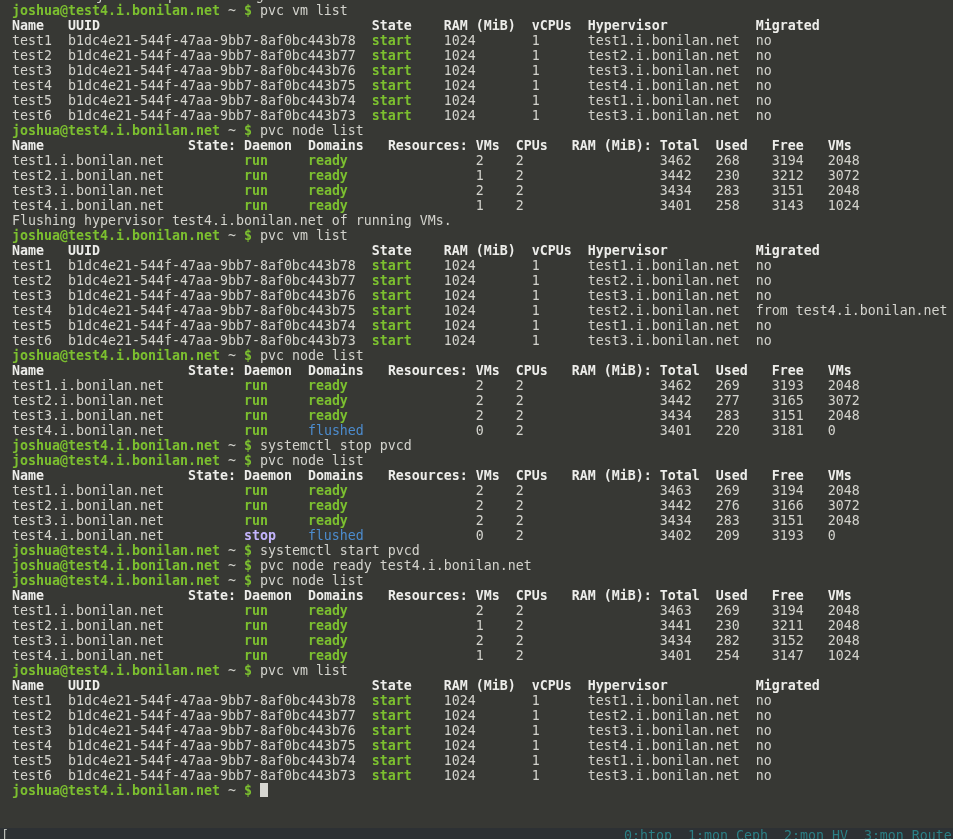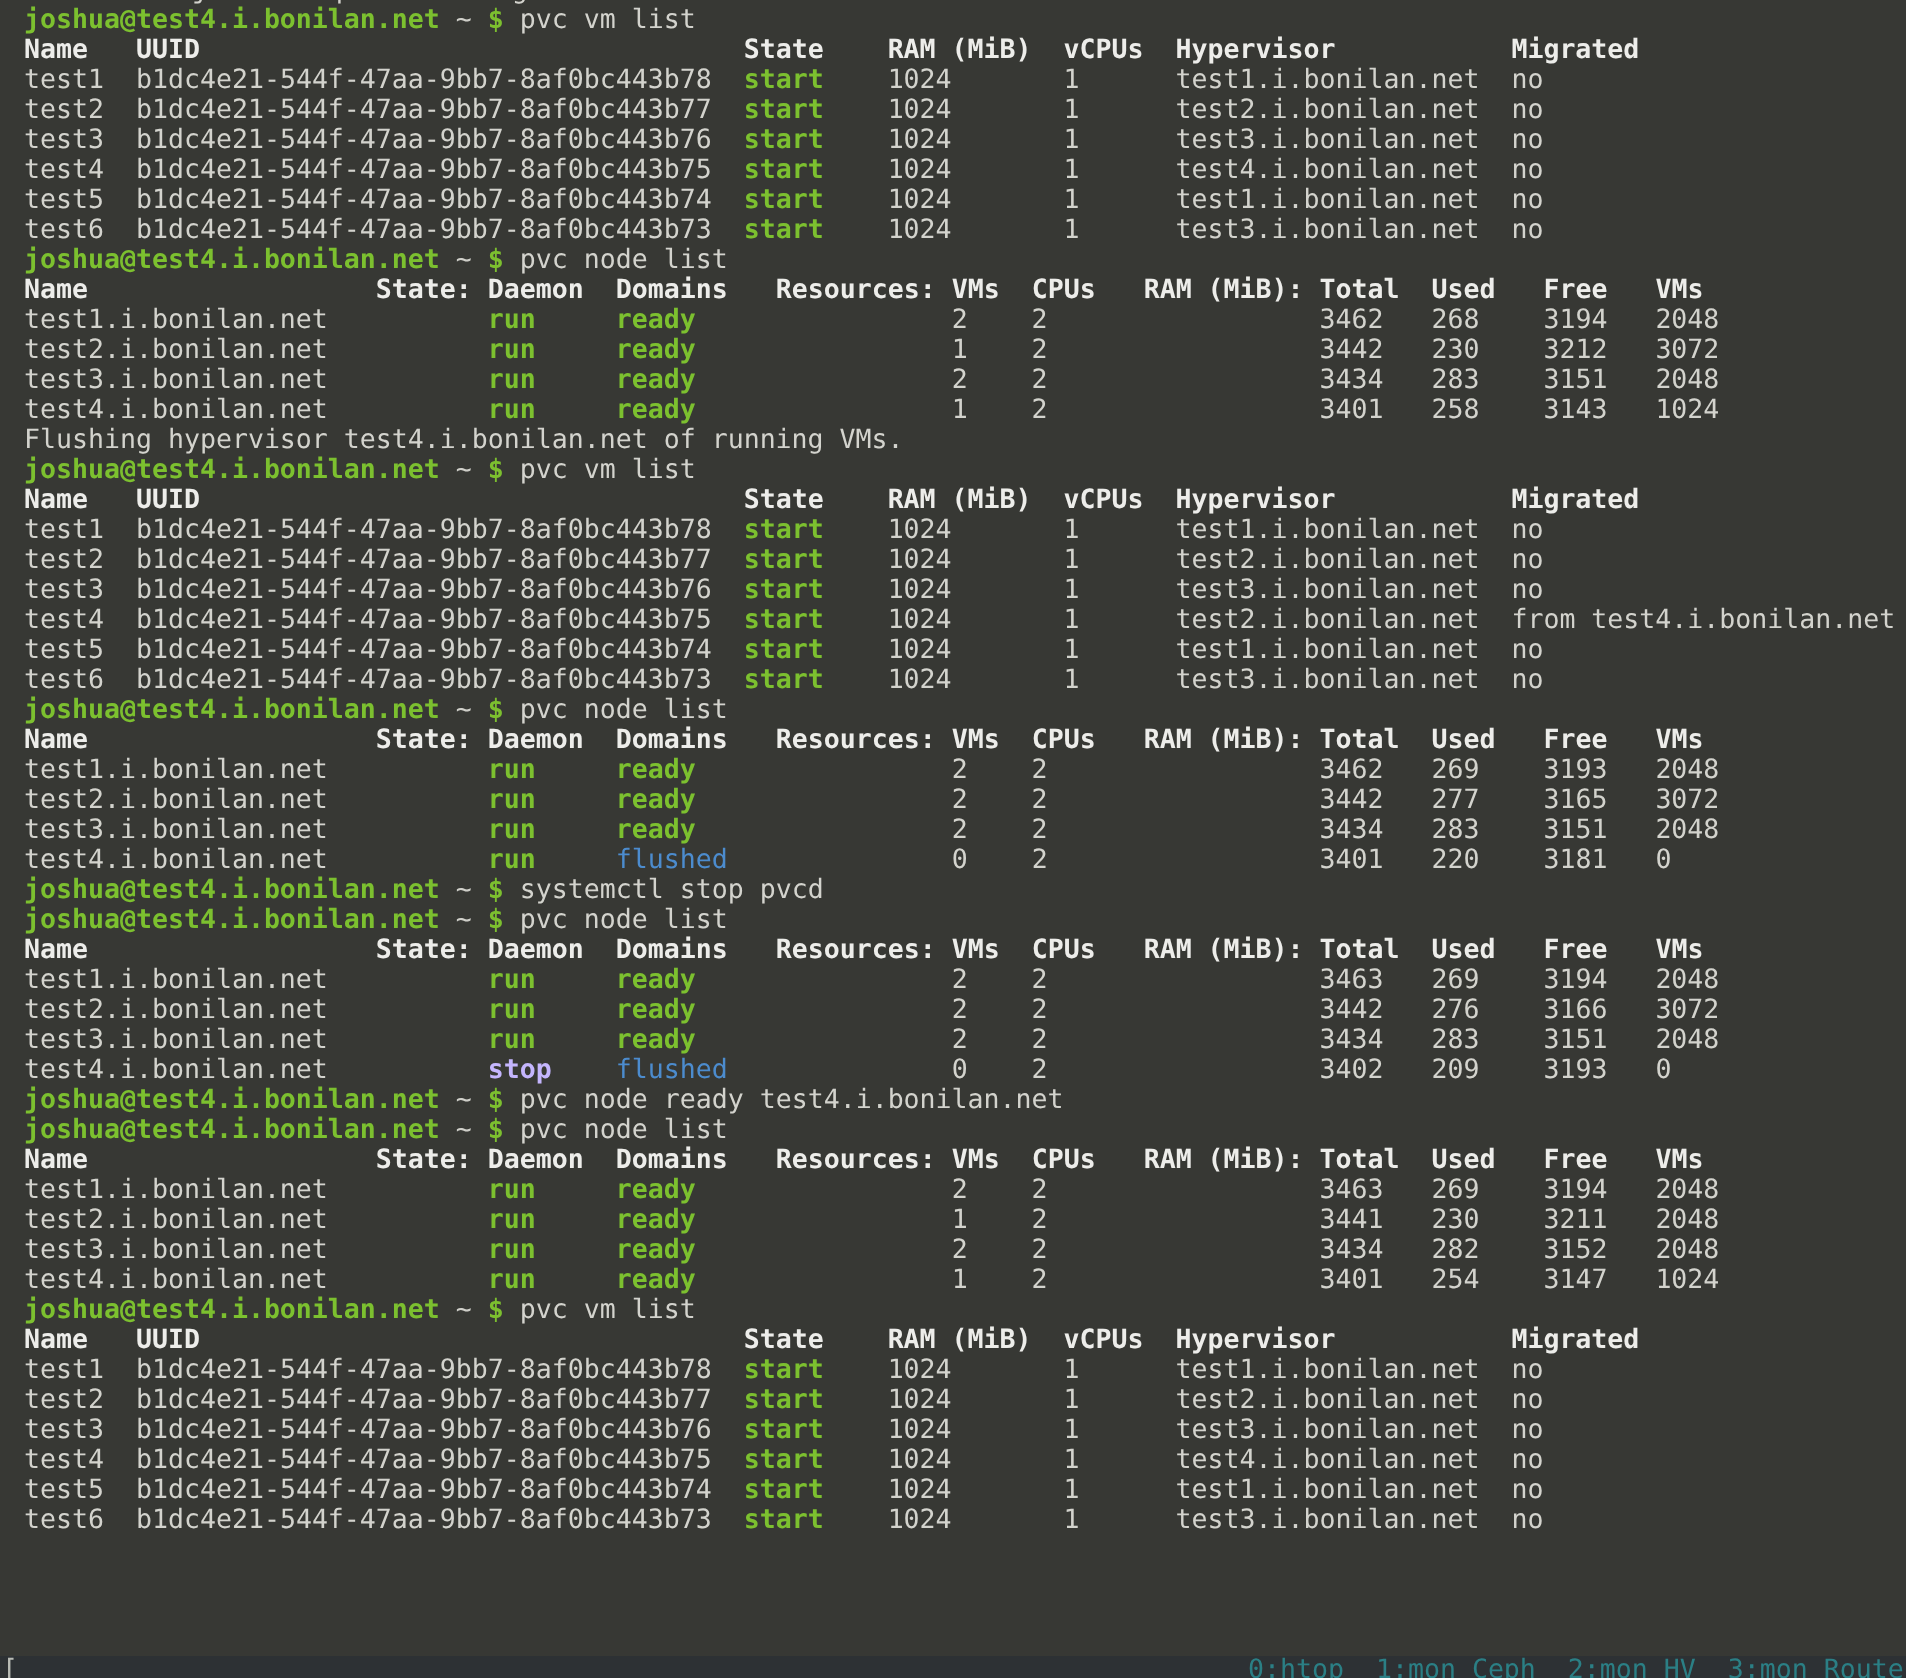--- a/index.html
+++ b/index.html
@@ -77,33 +77,35 @@
       <div class="line"><span class="seg fg">test2.i.bonilan.net</span><span class="seg fg">          </span><span class="seg green">run</span><span class="seg fg">     </span><span class="seg green">ready</span><span class="seg fg">                </span><span class="seg fg">2</span><span class="seg fg">    </span><span class="seg fg">2</span><span class="seg fg">                 </span><span class="seg fg">3442</span><span class="seg fg">   </span><span class="seg fg">277</span><span class="seg fg">    </span><span class="seg fg">3165</span><span class="seg fg">   </span><span class="seg fg">3072</span></div>
       <div class="line"><span class="seg fg">test3.i.bonilan.net</span><span class="seg fg">          </span><span class="seg green">run</span><span class="seg fg">     </span><span class="seg green">ready</span><span class="seg fg">                </span><span class="seg fg">2</span><span class="seg fg">    </span><span class="seg fg">2</span><span class="seg fg">                 </span><span class="seg fg">3434</span><span class="seg fg">   </span><span class="seg fg">283</span><span class="seg fg">    </span><span class="seg fg">3151</span><span class="seg fg">   </span><span class="seg fg">2048</span></div>
       <div class="line"><span class="seg fg">test4.i.bonilan.net</span><span class="seg fg">          </span><span class="seg green">run</span><span class="seg fg">     </span><span class="seg blue">flushed</span><span class="seg fg">              </span><span class="seg fg">0</span><span class="seg fg">    </span><span class="seg fg">2</span><span class="seg fg">                 </span><span class="seg fg">3401</span><span class="seg fg">   </span><span class="seg fg">220</span><span class="seg fg">    </span><span class="seg fg">3181</span><span class="seg fg">   </span><span class="seg fg">0</span></div>
       <div class="line"><span class="seg green">joshua@test4.i.bonilan.net</span><span class="seg fg"> </span><span class="seg tilde">~</span><span class="seg fg"> </span><span class="seg green">$</span><span class="seg fg"> </span><span class="seg fg">systemctl stop pvcd</span></div>
       <div class="line"><span class="seg green">joshua@test4.i.bonilan.net</span><span class="seg fg"> </span><span class="seg tilde">~</span><span class="seg fg"> </span><span class="seg green">$</span><span class="seg fg"> </span><span class="seg fg">pvc node list</span></div>
       <div class="line"><span class="seg hdr">Name</span><span class="seg fg">                  </span><span class="seg hdr">State:</span><span class="seg fg"> </span><span class="seg hdr">Daemon</span><span class="seg fg">  </span><span class="seg hdr">Domains</span><span class="seg fg">   </span><span class="seg hdr">Resources:</span><span class="seg fg"> </span><span class="seg hdr">VMs</span><span class="seg fg">  </span><span class="seg hdr">CPUs</span><span class="seg fg">   </span><span class="seg hdr">RAM (MiB):</span><span class="seg fg"> </span><span class="seg hdr">Total</span><span class="seg fg">  </span><span class="seg hdr">Used</span><span class="seg fg">   </span><span class="seg hdr">Free</span><span class="seg fg">   </span><span class="seg hdr">VMs</span></div>
       <div class="line"><span class="seg fg">test1.i.bonilan.net</span><span class="seg fg">          </span><span class="seg green">run</span><span class="seg fg">     </span><span class="seg green">ready</span><span class="seg fg">                </span><span class="seg fg">2</span><span class="seg fg">    </span><span class="seg fg">2</span><span class="seg fg">                 </span><span class="seg fg">3463</span><span class="seg fg">   </span><span class="seg fg">269</span><span class="seg fg">    </span><span class="seg fg">3194</span><span class="seg fg">   </span><span class="seg fg">2048</span></div>
       <div class="line"><span class="seg fg">test2.i.bonilan.net</span><span class="seg fg">          </span><span class="seg green">run</span><span class="seg fg">     </span><span class="seg green">ready</span><span class="seg fg">                </span><span class="seg fg">2</span><span class="seg fg">    </span><span class="seg fg">2</span><span class="seg fg">                 </span><span class="seg fg">3442</span><span class="seg fg">   </span><span class="seg fg">276</span><span class="seg fg">    </span><span class="seg fg">3166</span><span class="seg fg">   </span><span class="seg fg">3072</span></div>
       <div class="line"><span class="seg fg">test3.i.bonilan.net</span><span class="seg fg">          </span><span class="seg green">run</span><span class="seg fg">     </span><span class="seg green">ready</span><span class="seg fg">                </span><span class="seg fg">2</span><span class="seg fg">    </span><span class="seg fg">2</span><span class="seg fg">                 </span><span class="seg fg">3434</span><span class="seg fg">   </span><span class="seg fg">283</span><span class="seg fg">    </span><span class="seg fg">3151</span><span class="seg fg">   </span><span class="seg fg">2048</span></div>
       <div class="line"><span class="seg fg">test4.i.bonilan.net</span><span class="seg fg">          </span><span class="seg red">stop</span><span class="seg fg">    </span><span class="seg blue">flushed</span><span class="seg fg">              </span><span class="seg fg">0</span><span class="seg fg">    </span><span class="seg fg">2</span><span class="seg fg">                 </span><span class="seg fg">3402</span><span class="seg fg">   </span><span class="seg fg">209</span><span class="seg fg">    </span><span class="seg fg">3193</span><span class="seg fg">   </span><span class="seg fg">0</span></div>
+      <div class="line"><span class="seg green">joshua@test4.i.bonilan.net</span><span class="seg fg"> </span><span class="seg tilde">~</span><span class="seg fg"> </span><span class="seg green">$</span><span class="seg fg"> </span><span class="seg fg">systemctl start pvcd</span></div>
       <div class="line"><span class="seg green">joshua@test4.i.bonilan.net</span><span class="seg fg"> </span><span class="seg tilde">~</span><span class="seg fg"> </span><span class="seg green">$</span><span class="seg fg"> </span><span class="seg fg">pvc node ready test4.i.bonilan.net</span></div>
       <div class="line"><span class="seg green">joshua@test4.i.bonilan.net</span><span class="seg fg"> </span><span class="seg tilde">~</span><span class="seg fg"> </span><span class="seg green">$</span><span class="seg fg"> </span><span class="seg fg">pvc node list</span></div>
       <div class="line"><span class="seg hdr">Name</span><span class="seg fg">                  </span><span class="seg hdr">State:</span><span class="seg fg"> </span><span class="seg hdr">Daemon</span><span class="seg fg">  </span><span class="seg hdr">Domains</span><span class="seg fg">   </span><span class="seg hdr">Resources:</span><span class="seg fg"> </span><span class="seg hdr">VMs</span><span class="seg fg">  </span><span class="seg hdr">CPUs</span><span class="seg fg">   </span><span class="seg hdr">RAM (MiB):</span><span class="seg fg"> </span><span class="seg hdr">Total</span><span class="seg fg">  </span><span class="seg hdr">Used</span><span class="seg fg">   </span><span class="seg hdr">Free</span><span class="seg fg">   </span><span class="seg hdr">VMs</span></div>
       <div class="line"><span class="seg fg">test1.i.bonilan.net</span><span class="seg fg">          </span><span class="seg green">run</span><span class="seg fg">     </span><span class="seg green">ready</span><span class="seg fg">                </span><span class="seg fg">2</span><span class="seg fg">    </span><span class="seg fg">2</span><span class="seg fg">                 </span><span class="seg fg">3463</span><span class="seg fg">   </span><span class="seg fg">269</span><span class="seg fg">    </span><span class="seg fg">3194</span><span class="seg fg">   </span><span class="seg fg">2048</span></div>
       <div class="line"><span class="seg fg">test2.i.bonilan.net</span><span class="seg fg">          </span><span class="seg green">run</span><span class="seg fg">     </span><span class="seg green">ready</span><span class="seg fg">                </span><span class="seg fg">1</span><span class="seg fg">    </span><span class="seg fg">2</span><span class="seg fg">                 </span><span class="seg fg">3441</span><span class="seg fg">   </span><span class="seg fg">230</span><span class="seg fg">    </span><span class="seg fg">3211</span><span class="seg fg">   </span><span class="seg fg">2048</span></div>
       <div class="line"><span class="seg fg">test3.i.bonilan.net</span><span class="seg fg">          </span><span class="seg green">run</span><span class="seg fg">     </span><span class="seg green">ready</span><span class="seg fg">                </span><span class="seg fg">2</span><span class="seg fg">    </span><span class="seg fg">2</span><span class="seg fg">                 </span><span class="seg fg">3434</span><span class="seg fg">   </span><span class="seg fg">282</span><span class="seg fg">    </span><span class="seg fg">3152</span><span class="seg fg">   </span><span class="seg fg">2048</span></div>
       <div class="line"><span class="seg fg">test4.i.bonilan.net</span><span class="seg fg">          </span><span class="seg green">run</span><span class="seg fg">     </span><span class="seg green">ready</span><span class="seg fg">                </span><span class="seg fg">1</span><span class="seg fg">    </span><span class="seg fg">2</span><span class="seg fg">                 </span><span class="seg fg">3401</span><span class="seg fg">   </span><span class="seg fg">254</span><span class="seg fg">    </span><span class="seg fg">3147</span><span class="seg fg">   </span><span class="seg fg">1024</span></div>
       <div class="line"><span class="seg green">joshua@test4.i.bonilan.net</span><span class="seg fg"> </span><span class="seg tilde">~</span><span class="seg fg"> </span><span class="seg green">$</span><span class="seg fg"> </span><span class="seg fg">pvc vm list</span></div>
       <div class="line"><span class="seg hdr">Name</span><span class="seg fg">   </span><span class="seg hdr">UUID</span><span class="seg fg">                                  </span><span class="seg hdr">State</span><span class="seg fg">    </span><span class="seg hdr">RAM (MiB)</span><span class="seg fg">  </span><span class="seg hdr">vCPUs</span><span class="seg fg">  </span><span class="seg hdr">Hypervisor</span><span class="seg fg">           </span><span class="seg hdr">Migrated</span></div>
       <div class="line"><span class="seg fg">test1</span><span class="seg fg">  </span><span class="seg fg">b1dc4e21-544f-47aa-9bb7-8af0bc443b78</span><span class="seg fg">  </span><span class="seg green">start</span><span class="seg fg">    </span><span class="seg fg">1024</span><span class="seg fg">       </span><span class="seg fg">1</span><span class="seg fg">      </span><span class="seg fg">test1.i.bonilan.net</span><span class="seg fg">  </span><span class="seg fg">no</span></div>
       <div class="line"><span class="seg fg">test2</span><span class="seg fg">  </span><span class="seg fg">b1dc4e21-544f-47aa-9bb7-8af0bc443b77</span><span class="seg fg">  </span><span class="seg green">start</span><span class="seg fg">    </span><span class="seg fg">1024</span><span class="seg fg">       </span><span class="seg fg">1</span><span class="seg fg">      </span><span class="seg fg">test2.i.bonilan.net</span><span class="seg fg">  </span><span class="seg fg">no</span></div>
       <div class="line"><span class="seg fg">test3</span><span class="seg fg">  </span><span class="seg fg">b1dc4e21-544f-47aa-9bb7-8af0bc443b76</span><span class="seg fg">  </span><span class="seg green">start</span><span class="seg fg">    </span><span class="seg fg">1024</span><span class="seg fg">       </span><span class="seg fg">1</span><span class="seg fg">      </span><span class="seg fg">test3.i.bonilan.net</span><span class="seg fg">  </span><span class="seg fg">no</span></div>
       <div class="line"><span class="seg fg">test4</span><span class="seg fg">  </span><span class="seg fg">b1dc4e21-544f-47aa-9bb7-8af0bc443b75</span><span class="seg fg">  </span><span class="seg green">start</span><span class="seg fg">    </span><span class="seg fg">1024</span><span class="seg fg">       </span><span class="seg fg">1</span><span class="seg fg">      </span><span class="seg fg">test4.i.bonilan.net</span><span class="seg fg">  </span><span class="seg fg">no</span></div>
       <div class="line"><span class="seg fg">test5</span><span class="seg fg">  </span><span class="seg fg">b1dc4e21-544f-47aa-9bb7-8af0bc443b74</span><span class="seg fg">  </span><span class="seg green">start</span><span class="seg fg">    </span><span class="seg fg">1024</span><span class="seg fg">       </span><span class="seg fg">1</span><span class="seg fg">      </span><span class="seg fg">test1.i.bonilan.net</span><span class="seg fg">  </span><span class="seg fg">no</span></div>
       <div class="line"><span class="seg fg">test6</span><span class="seg fg">  </span><span class="seg fg">b1dc4e21-544f-47aa-9bb7-8af0bc443b73</span><span class="seg fg">  </span><span class="seg green">start</span><span class="seg fg">    </span><span class="seg fg">1024</span><span class="seg fg">       </span><span class="seg fg">1</span><span class="seg fg">      </span><span class="seg fg">test3.i.bonilan.net</span><span class="seg fg">  </span><span class="seg fg">no</span></div>
+      <div class="line"><span class="seg green">joshua@test4.i.bonilan.net</span><span class="seg fg"> </span><span class="seg tilde">~</span><span class="seg fg"> </span><span class="seg green">$</span><span class="seg fg"> </span><span class="cursor"></span></div>
     </div>
   <div id="status-bar">
     <span class="bar-left">[</span>
     <span class="bar-windows">0:htop  1:mon Ceph  2:mon HV  3:mon Route</span>
   </div>
 </div>
 
 </body></html>

